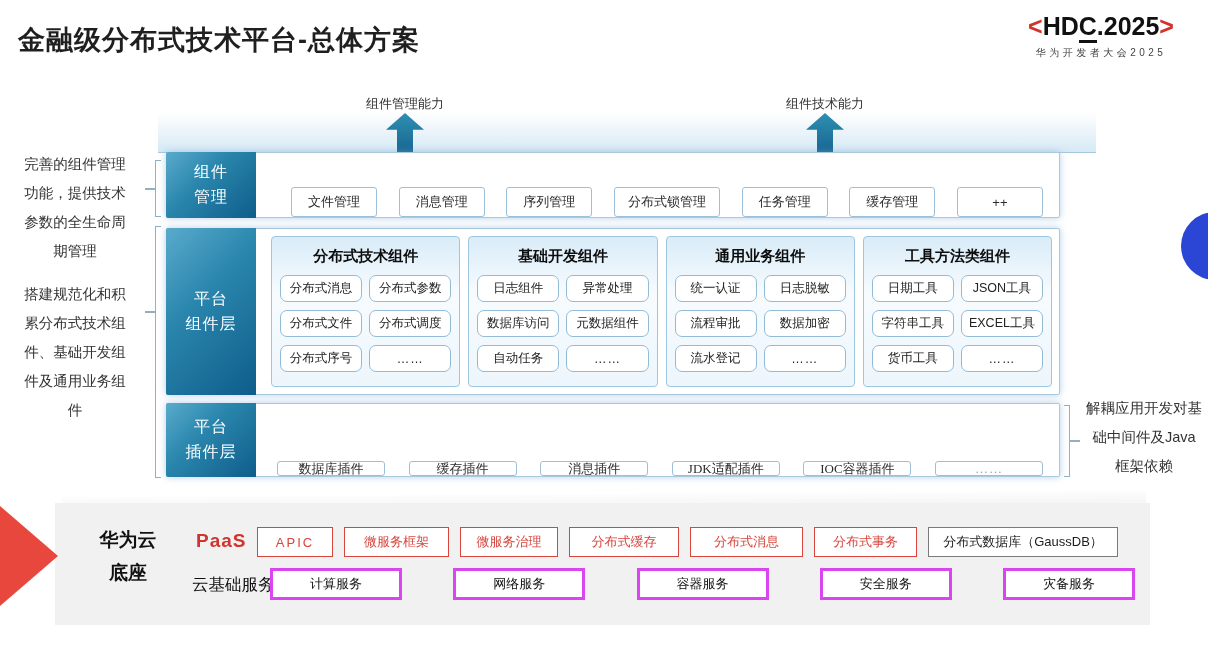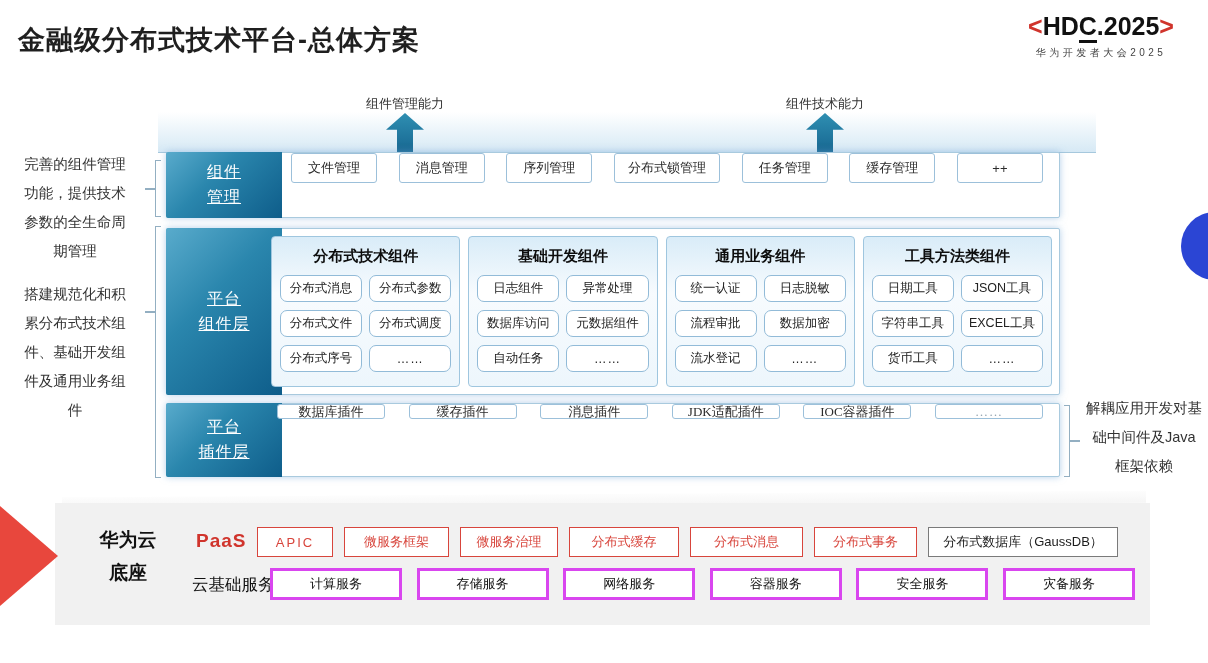--- a/index.html
+++ b/index.html
@@ -31,27 +31,27 @@
   .bracket-l { position:absolute; width:6px; border-left:1.5px solid #93afc2;
                border-top:1.5px solid #93afc2; border-bottom:1.5px solid #93afc2; }
   .bracket-r { position:absolute; width:6px; border-right:1.5px solid #93afc2;
                border-top:1.5px solid #93afc2; border-bottom:1.5px solid #93afc2; }
   .tick { position:absolute; height:1.5px; background:#93afc2; }
 
   
   .row-box { position:absolute; left:166px; width:894px; background:#fff;
              border:1px solid #a9cade; border-radius:2px;
              box-shadow:0 0 7px rgba(120,170,215,.55); }
-  .row-label { position:absolute; left:-1px; top:-1px; bottom:-1px; width:116px;
+  .row-label { position:absolute; left:-1px; top:-1px; bottom:-1px; width:90px;
       background:linear-gradient(135deg,#59abcc 0%, #2a86ad 40%, #0e5d8a 100%);
       color:#fff; font-size:16px; letter-spacing:1px; line-height:1.55;
       display:flex; align-items:center; justify-content:center; text-align:center;
-      white-space:pre-line; border-radius:2px 0 0 2px;text-decoration:underline; }
+      white-space:pre-line; border-radius:2px 0 0 2px; }
   .btn-strip { position:absolute; left:124px; right:16px; top:0; bottom:0;
-               display:flex; align-items:flex-start; justify-content:space-between;border-radius:29px; }
+               display:flex; align-items:flex-end; justify-content:space-between;border-radius:29px; }
   .chip { min-width:86px; height:30px; padding:0 13px; background:#fff;
           border:1px solid #9cc0da; border-radius:3px; font-size:13px; color:#2b2b2b;
           display:flex; align-items:center; justify-content:center; white-space:nowrap; }
   .chip.tall { height:15px; min-width:108px;font-family:Liberation Serif, serif; }
   .dots { color:#97a7b3; letter-spacing:1px; }
 
   
   .cols { position:absolute; left:104px; right:7px; top:7px; bottom:7px;
           display:flex; gap:8px; }
   .col { flex:1; border:1px solid #9fc6df; border-radius:4px; padding:7px 8px 8px;
@@ -217,21 +217,20 @@
     <div class="rbox" style="width:98px;">微服务治理</div>
     <div class="rbox" style="width:110px;">分布式缓存</div>
     <div class="rbox" style="width:113px;">分布式消息</div>
     <div class="rbox" style="width:103px;">分布式事务</div>
     <div class="dbbox" style="width:190px;">分布式数据库（GaussDB）</div>
   </div>
 
   <div class="cloud-label">云基础服务</div>
   <div class="cloud-strip">
     <div class="gbox">计算服务</div>
-    <div class="gbox">存储服务</div>
     <div class="gbox">网络服务</div>
     <div class="gbox">容器服务</div>
     <div class="gbox">安全服务</div>
     <div class="gbox">灾备服务</div>
   </div>
 
   <div class="blue-dot"></div>
 
 </div>
 

